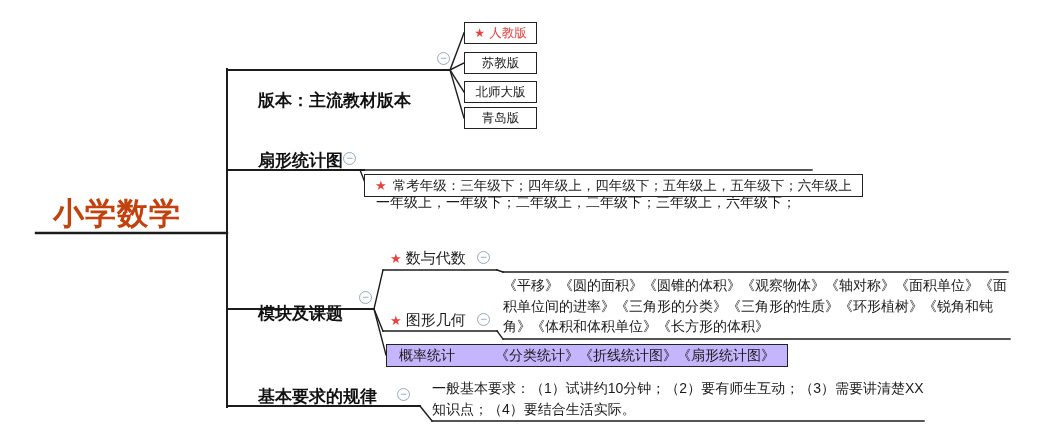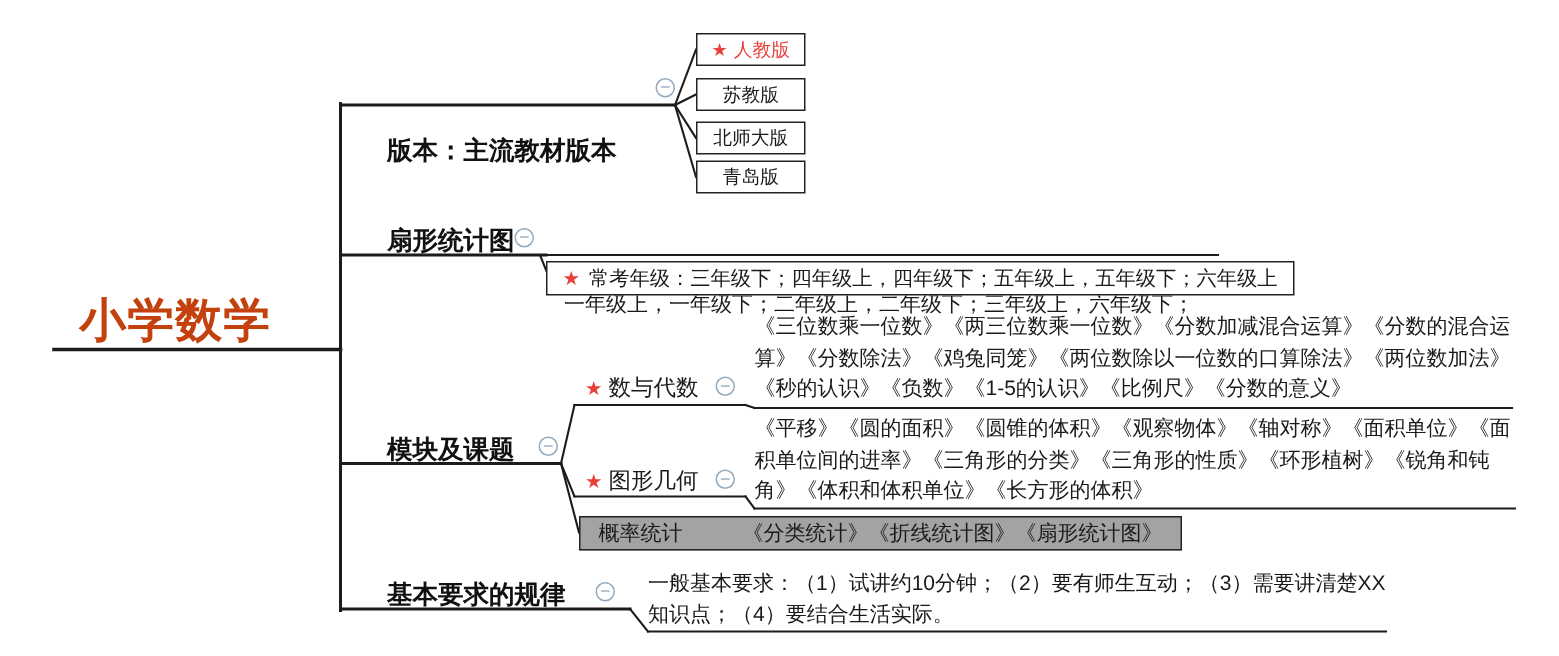--- a/index.html
+++ b/index.html
@@ -14,21 +14,21 @@
 
   .node { position:absolute; white-space:nowrap; }
 
   .root {
     left:36px; top:193px; width:162px; text-align:center;
     font-size:31px; font-weight:bold; letter-spacing:1px; color:#c2410c;
   }
   .blabel { font-size:17px; font-weight:bold; color:#111; }
   .pos-b1 { left:258px; top:49px;margin-top:40px; }
   .pos-b2 { left:258px; top:149px; }
-  .pos-b3 { left:258px; top:288px;text-align:center; }
+  .pos-b3 { left:258px; top:302px;text-align:center; }
   .pos-b4 { left:258px; top:385px; }
 
   .collapse {
     position:absolute; width:13px; height:13px; border:1px solid var(--collapse,#93a9bd);
     border-radius:50%; color:var(--collapse,#93a9bd); font-size:12px; line-height:10px;
     text-align:center; background:#fff; cursor:pointer; user-select:none;
   }
   .c-b1 { left:437px; top:52px; }
   .c-b2 { left:343px; top:152px; }
   .c-b3 { left:359px; top:291px; }
@@ -61,21 +61,21 @@
 
   .tblock {
     position:absolute; width:505px; font-size:14px; line-height:20.5px;
     white-space:normal; text-align:left;
   }
   .pos-t1 { left:503px; top:207px; }
   .pos-t2 { left:503px; top:275px; }
 
   .probbox {
     position:absolute; left:386px; top:344px; height:23px; padding:0 12px;
-    border:1.3px solid #222; background:#a3a3a3; display:inline-flex; align-items:center;
+    border:1.3px solid #222; background:#c4b5fd; display:inline-flex; align-items:center;
     gap:40px; font-size:14px; white-space:nowrap;
   }
 
   .reqblock {
     position:absolute; left:432px; top:378px; width:505px; font-size:14px;
     line-height:21px; white-space:normal; text-align:left;
   }
 </style>
 </head>
 <body>
@@ -145,21 +145,20 @@
   <div class="node gradeline">一年级上，一年级下；二年级上，二年级下；三年级上，六年级下；</div>
   <div class="keybox">
     <span class="star">★</span>
     <span>常考年级：三年级下；四年级上，四年级下；五年级上，五年级下；六年级上</span>
   </div>
 
   <div class="mwrap pos-m1">
     <span class="star">★</span>
     <span>数与代数</span>
   </div>
-  <div class="tblock pos-t1">《三位数乘一位数》《两三位数乘一位数》《分数加减混合运算》《分数的混合运算》《分数除法》《鸡兔同笼》《两位数除以一位数的口算除法》《两位数加法》《秒的认识》《负数》《1-5的认识》《比例尺》《分数的意义》</div>
 
   <div class="mwrap pos-m2">
     <span class="star">★</span>
     <span>图形几何</span>
   </div>
   <div class="tblock pos-t2">《平移》《圆的面积》《圆锥的体积》《观察物体》《轴对称》《面积单位》《面积单位间的进率》《三角形的分类》《三角形的性质》《环形植树》《锐角和钝角》《体积和体积单位》《长方形的体积》</div>
 
   <div class="probbox">
     <span>概率统计</span>
     <span>《分类统计》《折线统计图》《扇形统计图》</span>

